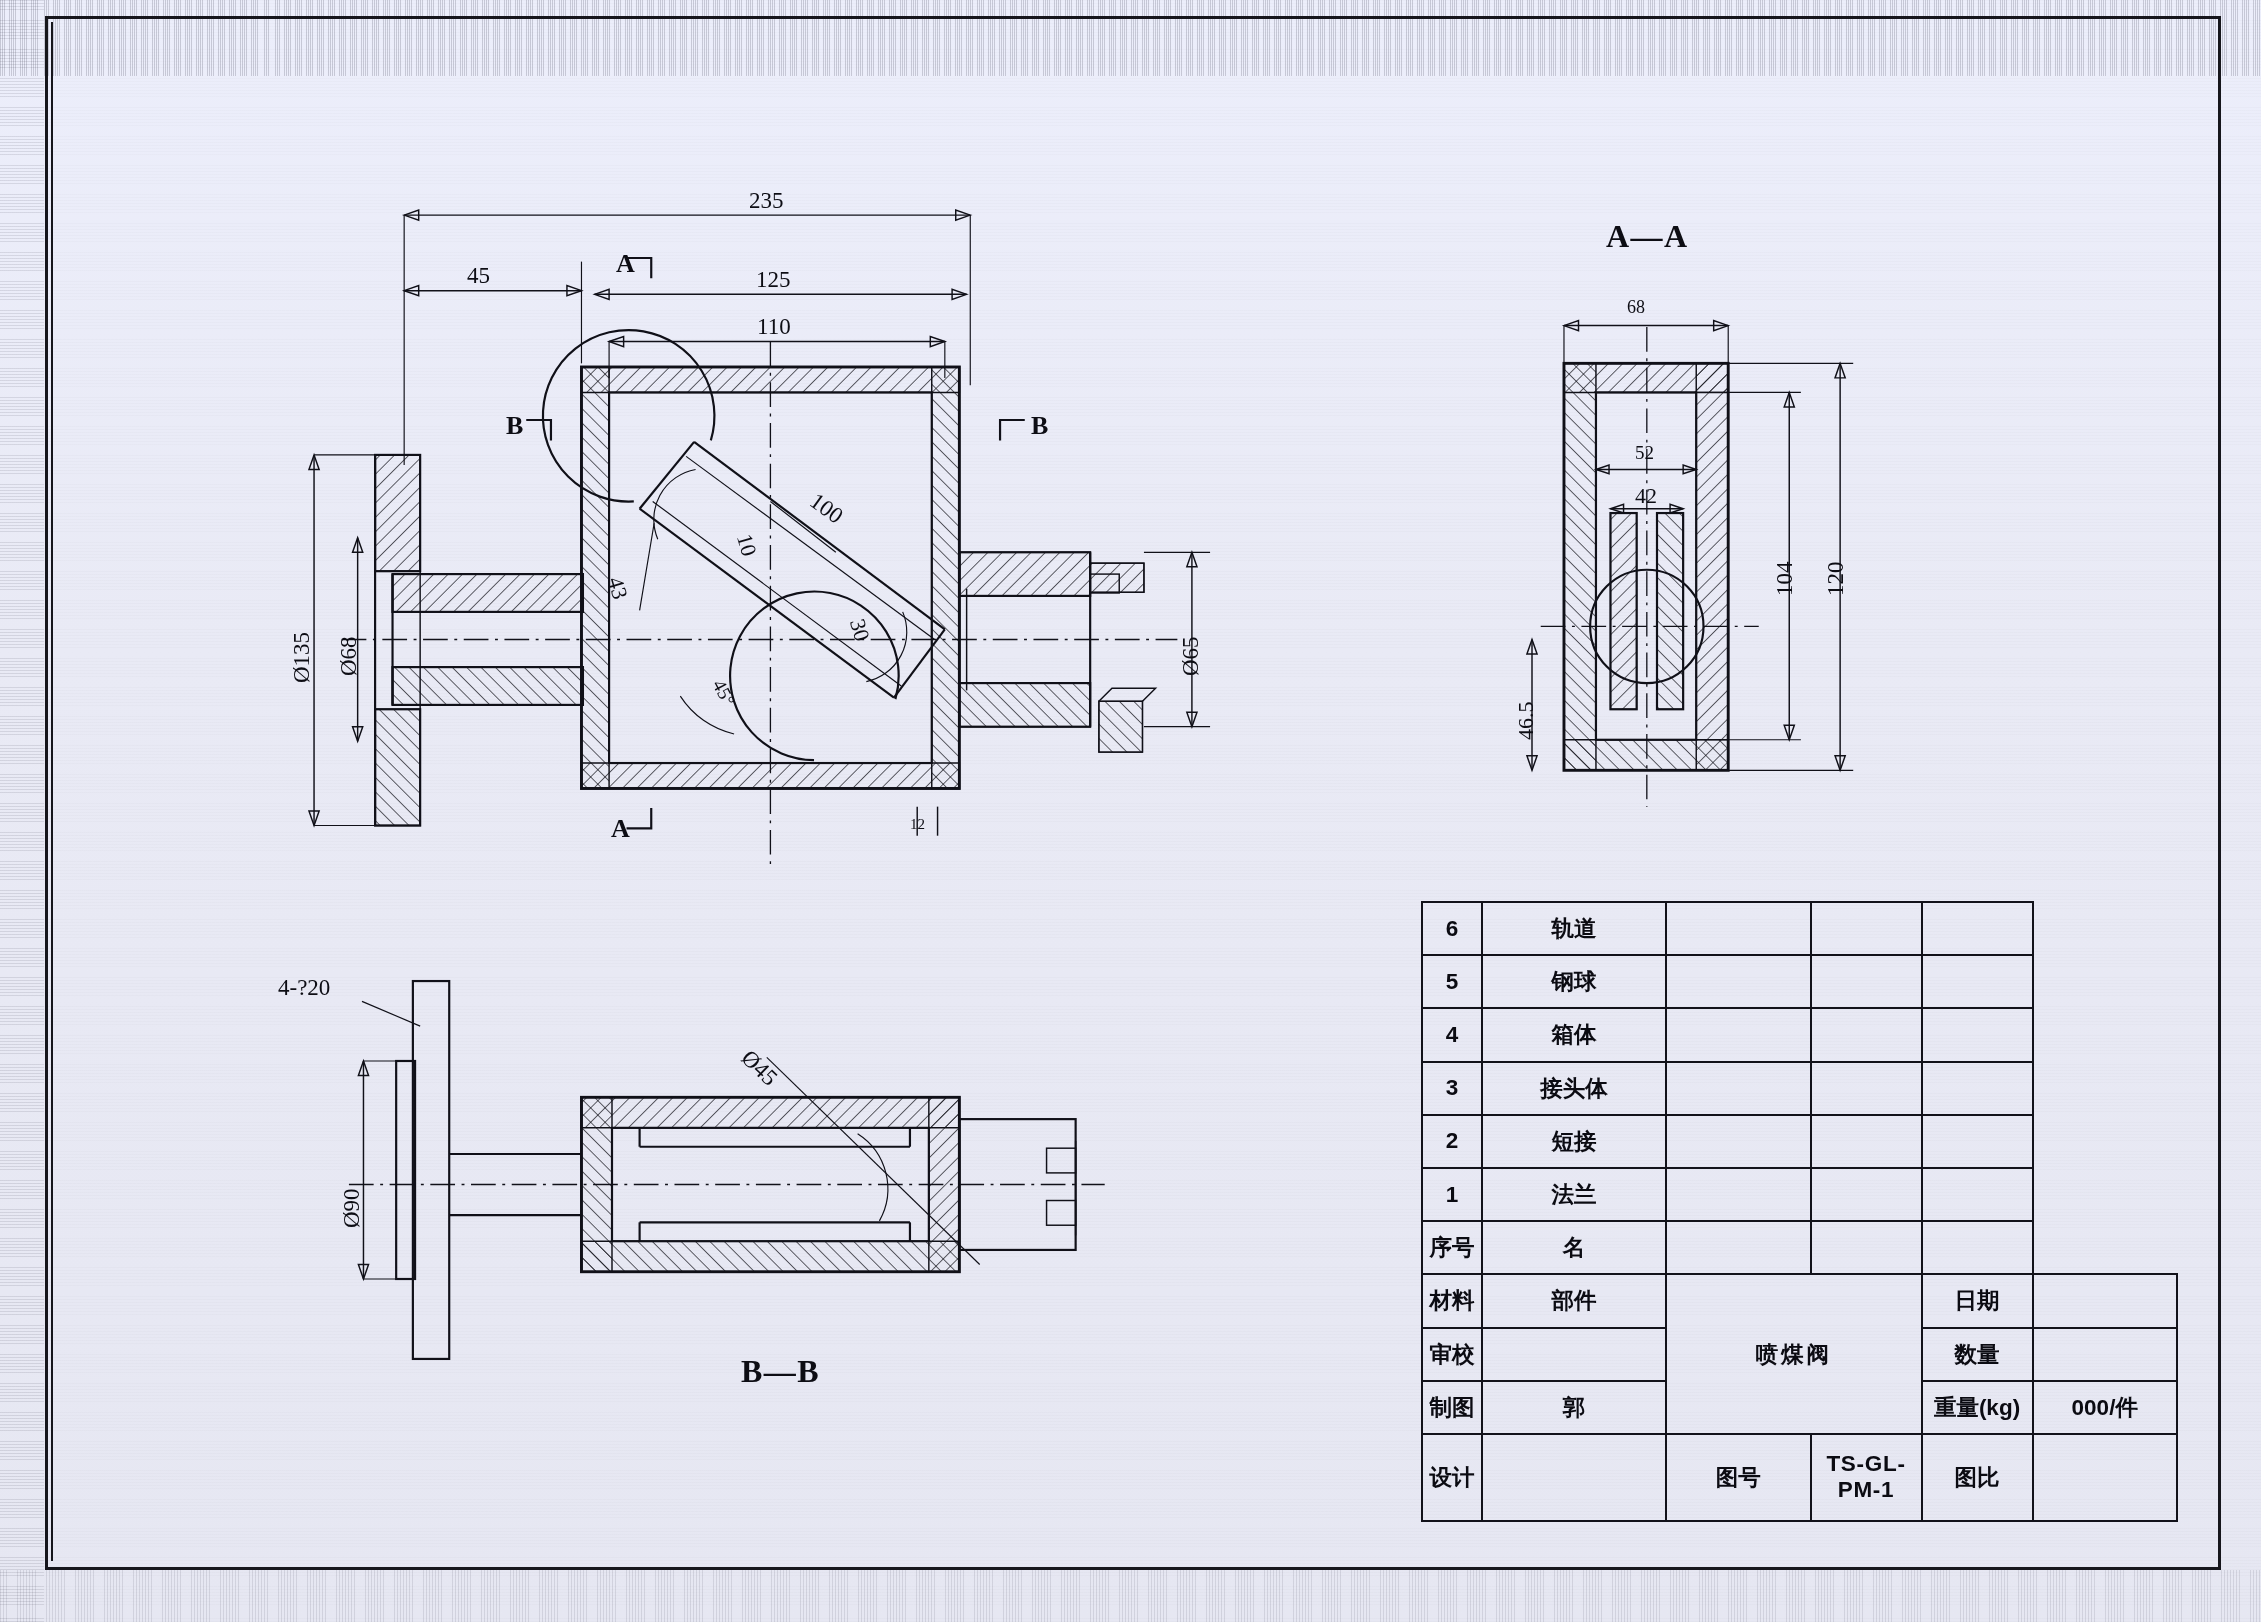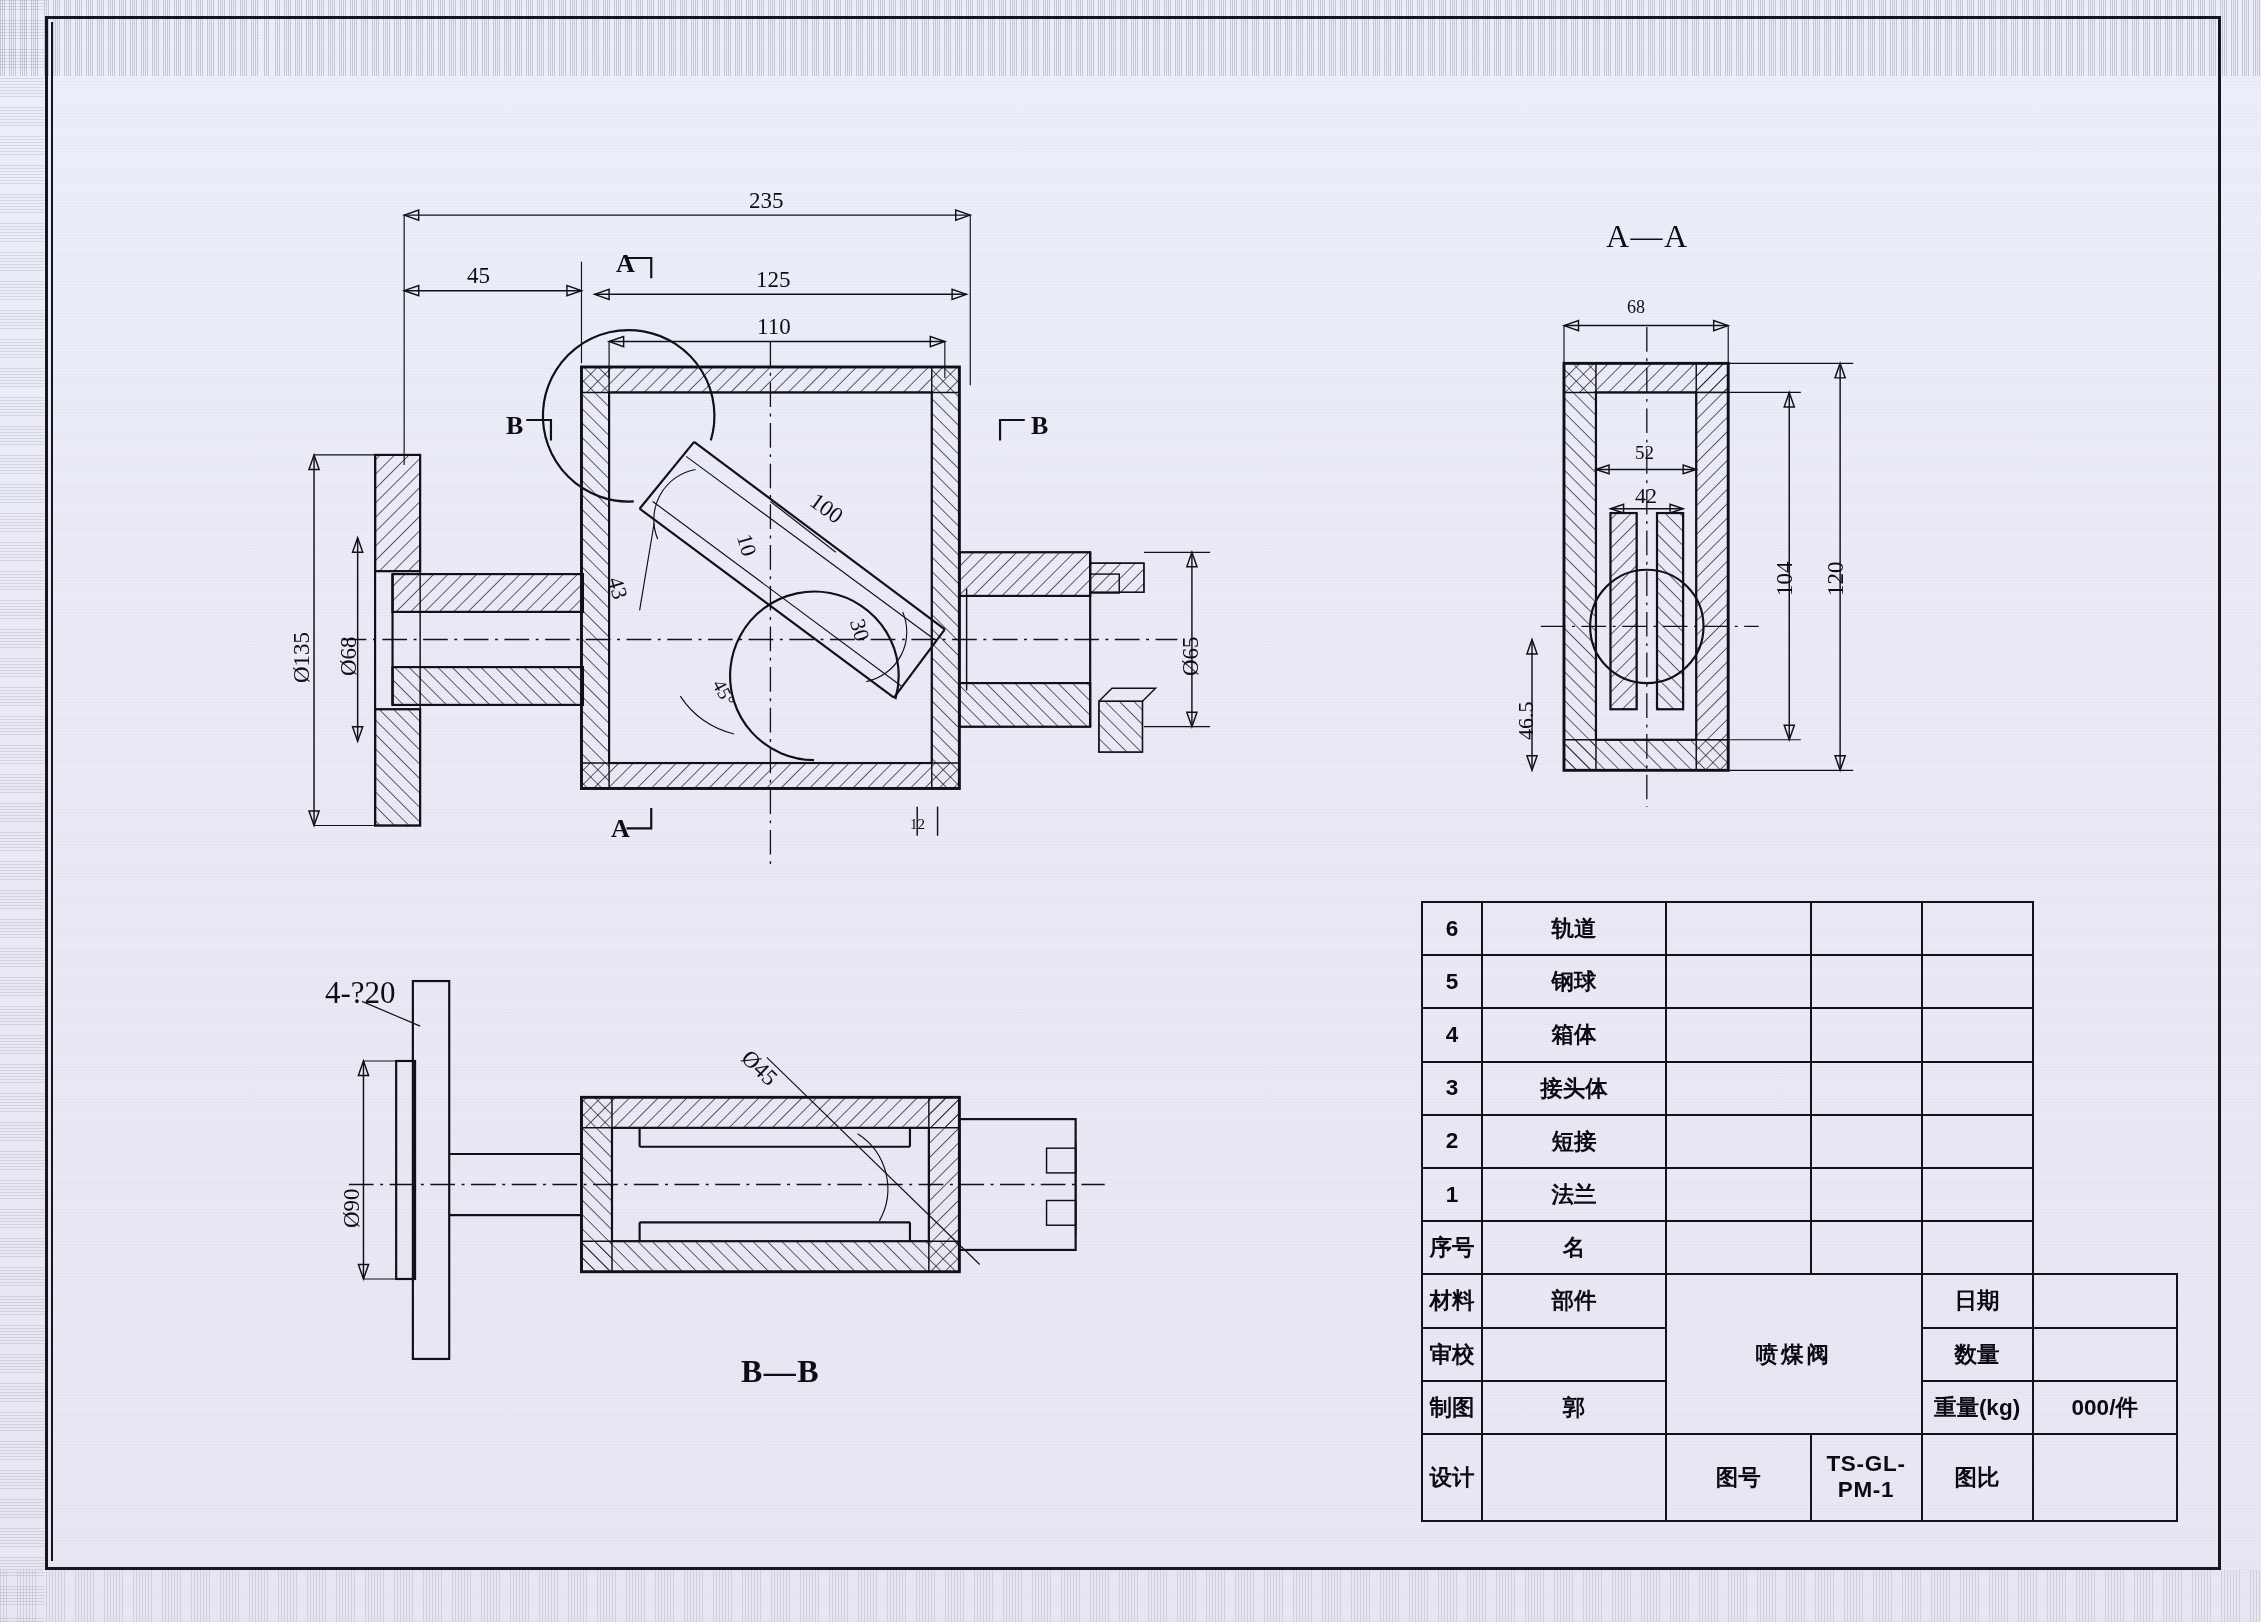--- a/index.html
+++ b/index.html
@@ -325,30 +325,30 @@
 <div class="dimtxt" style="left:627px;top:574px;font-size:22px;transform:rotate(74deg);transform-origin:left top;">43</div>
 <div class="dimtxt" style="left:869px;top:616px;font-size:22px;transform:rotate(74deg);transform-origin:left top;">30</div>
 <div class="dimtxt" style="left:727px;top:676px;font-size:19px;transform:rotate(62deg);transform-origin:left top;">45°</div>
 <div class="dimtxt" style="left:910px;top:816px;font-size:15px;">12</div>
 
 <div class="lbl" style="left:616px;top:249px;font-size:26px;font-weight:bold;">A</div>
 <div class="lbl" style="left:611px;top:814px;font-size:26px;font-weight:bold;">A</div>
 <div class="lbl" style="left:506px;top:411px;font-size:26px;font-weight:bold;">B</div>
 <div class="lbl" style="left:1031px;top:411px;font-size:26px;font-weight:bold;">B</div>
 
-<div class="lbl" style="left:1606px;top:218px;font-size:32px;font-weight:normal;letter-spacing:1.5px;">A—A</div>
+<div class="lbl" style="left:1606px;top:218px;font-size:32px;font-weight:bold;letter-spacing:1.5px;">A—A</div>
 <div class="dimtxt" style="left:1627px;top:297px;font-size:18px;">68</div>
 <div class="dimtxt" style="left:1635px;top:442px;font-size:19px;">52</div>
 <div class="dimtxt" style="left:1635px;top:483px;font-size:22px;">42</div>
 <div class="dimtxt" style="left:1772px;top:596px;font-size:23px;transform:rotate(-90deg);transform-origin:left top;">104</div>
 <div class="dimtxt" style="left:1823px;top:596px;font-size:23px;transform:rotate(-90deg);transform-origin:left top;">120</div>
 <div class="dimtxt" style="left:1513px;top:740px;font-size:22px;transform:rotate(-90deg);transform-origin:left top;">46.5</div>
 
 <div class="lbl" style="left:741px;top:1353px;font-size:32px;font-weight:bold;letter-spacing:1.5px;">B—B</div>
-<div class="dimtxt" style="left:278px;top:975px;font-size:31px;margin-left:47px;">4-?20</div>
+<div class="dimtxt" style="left:278px;top:975px;font-size:23px;">4-?20</div>
 <div class="dimtxt" style="left:339px;top:1228px;font-size:23px;transform:rotate(-90deg);transform-origin:left top;">Ø90</div>
 <div class="dimtxt" style="left:754px;top:1045px;font-size:23px;transform:rotate(44deg);transform-origin:left top;">Ø45</div>
 
 <div id="titleblock">
   <table>
     <tbody>
         <tr>
       <td class="itemno">6</td>
       <td class="itemname">轨道</td>
       <td></td>

